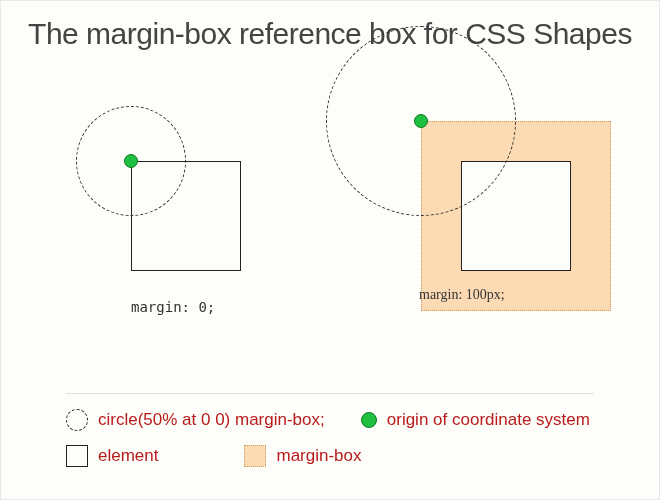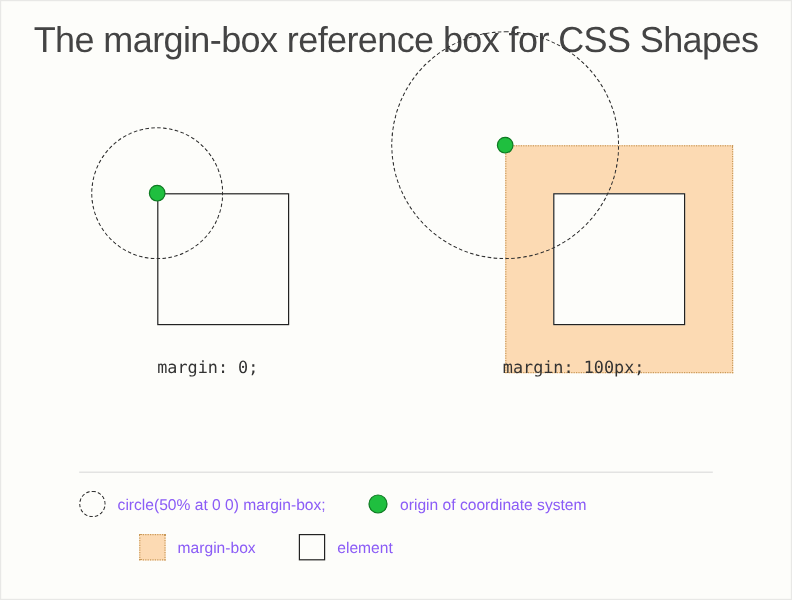--- a/index.html
+++ b/index.html
@@ -68,22 +68,22 @@
     top: 392px;
     border: none;
     border-top: 1px solid #ddd;
   }
 
   .legend {
     position: absolute;
     left: 65px;
     right: 55px;
     top: 408px;
-    font-size: 13px;
-    color: #8b5cf6;
+    font-size: 17px;
+    color: #b91c1c;
   }
   .legend-row {
     display: flex;
     gap: 36px;
     margin-bottom: 14px;
   }
   .legend-item {
     display: flex;
     align-items: center;
     gap: 10px;
@@ -123,39 +123,39 @@
   </div>
 
   <div class="example-right">
     <div class="margin-fill" style="left:50px; top:50px; width:190px; height:190px;"></div>
     <div class="element-box" style="left:90px; top:90px; width:110px; height:110px;"></div>
     <div class="shape-circle" style="left:-45px; top:-45px; width:190px; height:190px;"></div>
     <div class="origin-dot" style="left:43px; top:43px;"></div>
   </div>
 
   <div class="caption" style="left:130px; top:248px;">margin: 0;</div>
-  <div class="caption" style="left:418px; top:248px;">margin: 100px;</div>
+  <div class="caption" style="left:418px; top:236px;font-family:Liberation Serif, serif;">margin: 100px;</div>
 </div>
 
 <hr class="divider">
 
 <div class="legend">
   <div class="legend-row">
     <div class="legend-item">
       <span class="lg-circle"></span>
       <span>circle(50% at 0 0) margin-box;</span>
     </div>
     <div class="legend-item">
       <span class="lg-dot"></span>
       <span>origin of coordinate system</span>
     </div>
   </div>
   <div class="legend-row">
+    <div class="legend-item">
+      <span class="lg-square"></span>
+      <span>element</span>
+    </div>
     <div class="legend-item" style="margin-left:50px;">
       <span class="lg-margin"></span>
       <span>margin-box</span>
-    </div>
-    <div class="legend-item">
-      <span class="lg-square"></span>
-      <span>element</span>
     </div>
   </div>
 </div>
 
 </body></html>

